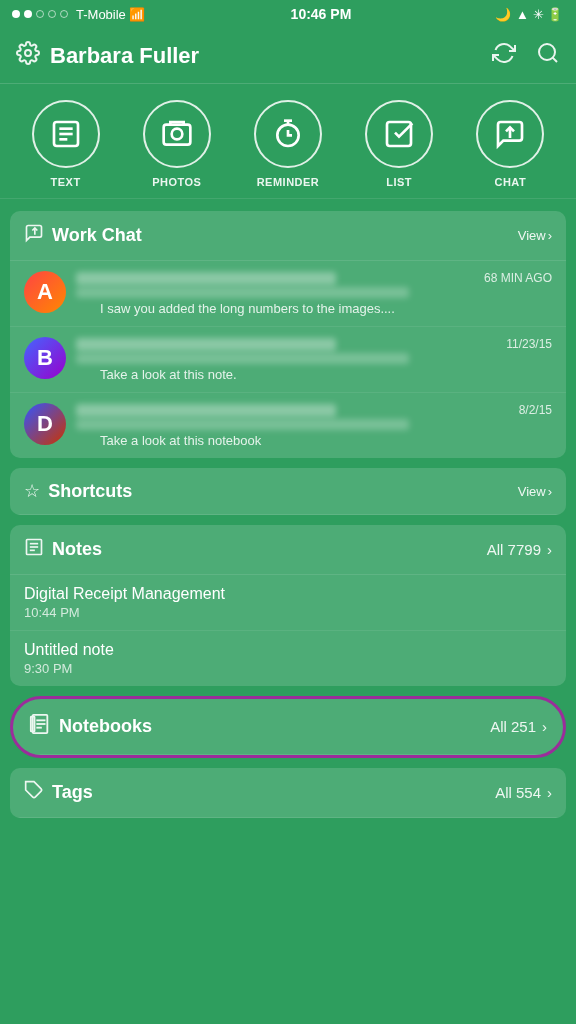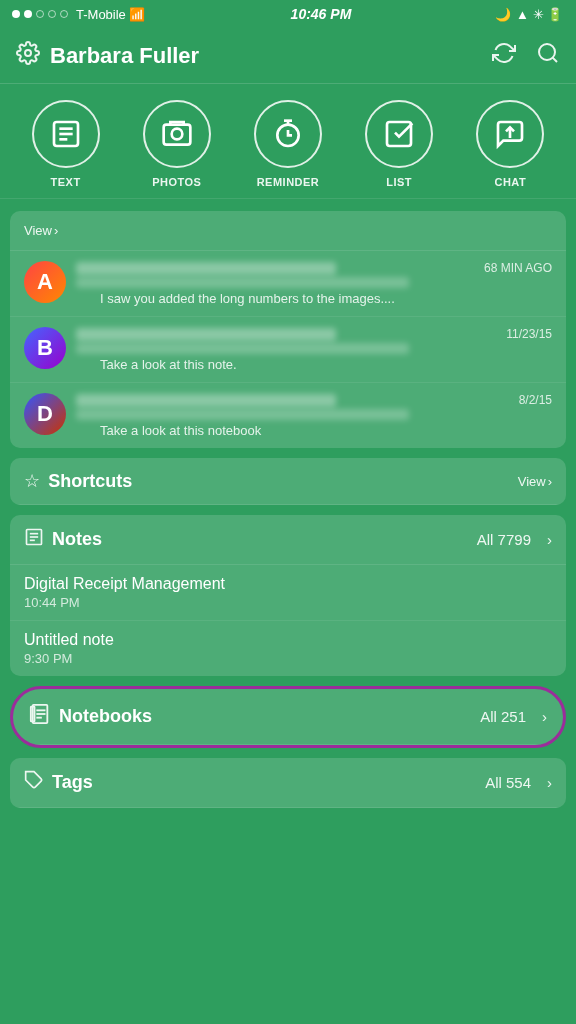--- a/index.html
+++ b/index.html
@@ -19,21 +19,21 @@
       background: #2e9e5e;
       height: 28px;
       display: flex;
       align-items: center;
       justify-content: space-between;
       padding: 0 12px;
       font-size: 13px;
       font-weight: 500;
     }
     .status-left { display: flex; align-items: center; gap: 4px; }
-    .status-center { font-weight: 600; font-size: 14px; font-style: italic; }
+    .status-center { font-weight: 600; font-size: 14px; }
     .status-right { display: flex; align-items: center; gap: 4px; font-size: 13px; }
 
     .signal-dot {
       width: 8px; height: 8px; border-radius: 50%;
       background: #fff;
       display: inline-block;
     }
     .signal-dot.empty { background: transparent; border: 1.5px solid rgba(255,255,255,0.6); }
 
     
@@ -153,21 +153,21 @@
       border: 3px solid #9b2d9b;
       border-radius: 32px;
     }
     .section-card.highlighted .section-header {
       padding: 14px 16px;
     }
 
     
     .tags-section { background: rgba(255,255,255,0.15); border-radius: 10px; overflow: hidden; }
 
-    .section-all { display: flex; align-items: flex-start; gap: 16px; font-size: 15px; color: rgba(255,255,255,0.9); cursor: pointer; }
+    .section-all { display: flex; align-items: flex-start; gap: 6px; font-size: 15px; color: rgba(255,255,255,0.9); cursor: pointer; }
 
     
     .gear-svg, .sync-svg, .search-svg { width: 24px; height: 24px; fill: none; stroke: #fff; stroke-width: 2; }
   </style>
 </head>
 <body>
 
 <div class="status-bar">
   <div class="status-left">
     <span class="signal-dot"></span>
@@ -265,20 +265,30 @@
       </svg>
     </div>
     <span class="action-label">CHAT</span>
   </div>
 </div>
 
 <div class="sections">
 
   <div class="section-card">
     <div class="section-header">
+      <div class="section-title-group">
+        <span class="section-icon">
+          <svg width="20" height="20" viewBox="0 0 24 24" fill="none" stroke="#fff" stroke-width="2">
+            <path d="M21 15a2 2 0 0 1-2 2H7l-4 4V5a2 2 0 0 1 2-2h14a2 2 0 0 1 2 2z"></path>
+            <polyline points="10 9 13 6 16 9"></polyline>
+            <line x1="13" y1="6" x2="13" y2="14"></line>
+          </svg>
+        </span>
+        <span class="section-title">Work Chat</span>
+      </div>
       <div class="section-view">
         <span>View</span>
         <span> ›</span>
       </div>
     </div>
 
     <div class="chat-item">
       <div class="avatar avatar-a">A</div>
       <div class="chat-content">
         <div class="chat-name-row">

